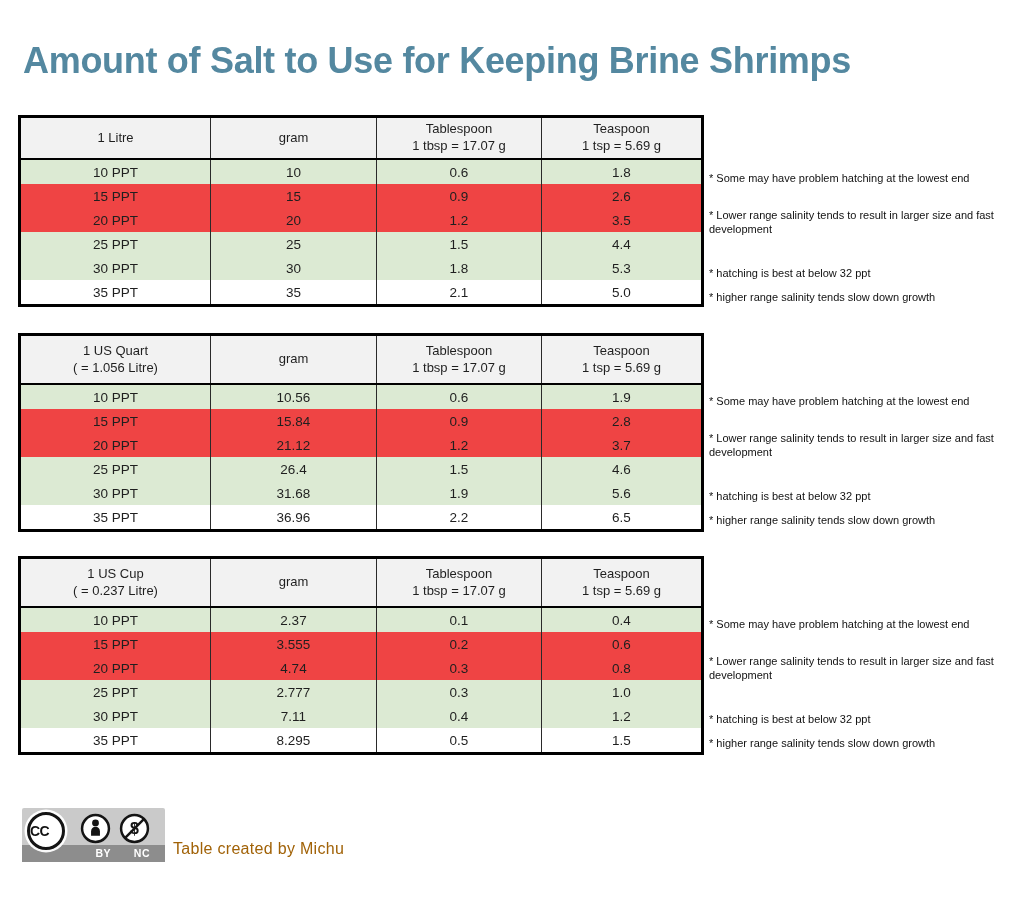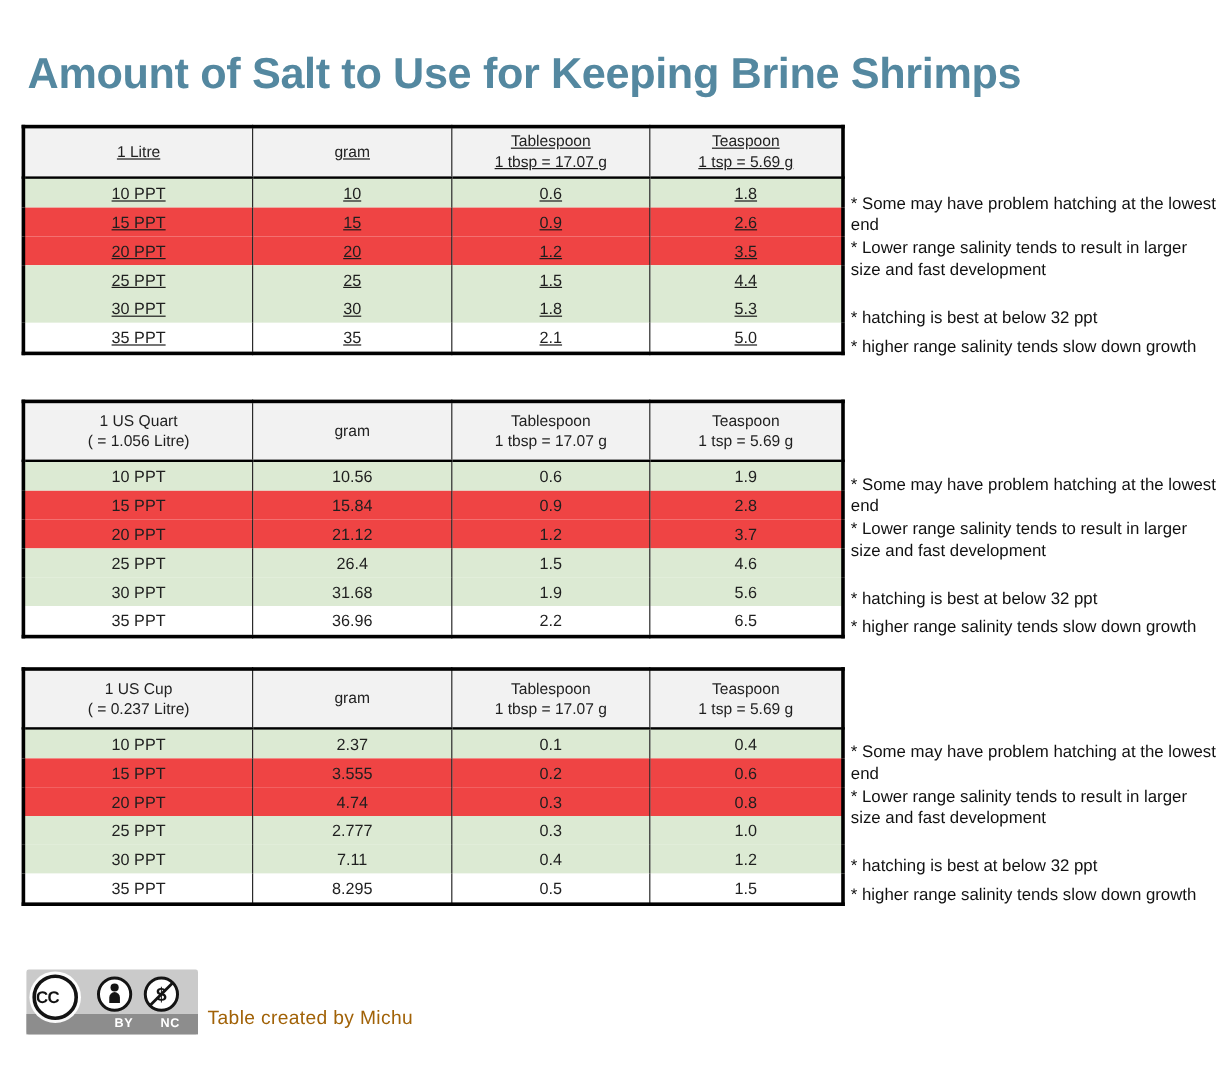--- a/index.html
+++ b/index.html
@@ -5,39 +5,39 @@
   html,body{margin:0;padding:0;background:#fff;}
   .page{position:relative;width:1024px;height:910px;background:#fff;overflow:hidden;
         font-family:"Liberation Sans","DejaVu Sans",sans-serif;color:#1c1c1c;}
 
   
   .title{position:absolute;left:23px;top:40px;font-size:36px;font-weight:800;
          letter-spacing:-0.3px;color:#5488a0;}
 
   
   .sec{position:absolute;left:18px;width:1006px;}
-  #sec1{top:104px;text-decoration:underline;} #sec2{top:333px;} #sec3{top:556px;}
+  #sec1{top:115px;} #sec2{top:333px;} #sec3{top:556px;}
 
   table.salt{border-collapse:collapse;table-layout:fixed;width:686px;background:#fff;
              border:3px solid #000;}
   table.salt col.c1{width:191px;} table.salt col.c2{width:166px;}
   table.salt col.c3{width:165px;} table.salt col.c4{width:161px;}
   table.salt td{border-left:1.5px solid #2a2a2a;text-align:center;vertical-align:middle;
                 padding:0;font-size:13px;color:#1f1f1f;}
   table.salt td:first-child{border-left:none;}
   table.salt thead td{background:#f2f2f2;border-bottom:2px solid #000;height:40px;
                       line-height:1.3;}
   .tall table.salt thead td{height:47px;}
   table.salt tbody td{height:24px;font-size:13.5px;}
   tr.ra td{background:#dcead3;}
   tr.rb td{background:#ef4444;}
   tr.rw td{background:#ffffff;}
 
   
-  .note{position:absolute;left:691px;width:306px;font-size:14px;line-height:1.25;
+  .note{position:absolute;left:691px;width:306px;font-size:11px;line-height:1.25;
         color:#111;}
   .n1{top:57px;} .n2{top:94px;} .n3{top:152px;} .n4{top:176px;}
   .tall .n1{top:62px;} .tall .n2{top:99px;} .tall .n3{top:157px;} .tall .n4{top:181px;}
 
   
   .badge{position:absolute;left:22px;top:808px;width:143px;height:54px;background:#cacaca;
          border-radius:2px;}
   .badge-strip{position:absolute;left:0;right:0;bottom:0;height:17px;background:#8d8d8d;}
   .lbl{position:absolute;top:2px;font-size:10.5px;font-weight:bold;color:#fff;
        text-align:right;letter-spacing:0.5px;}

